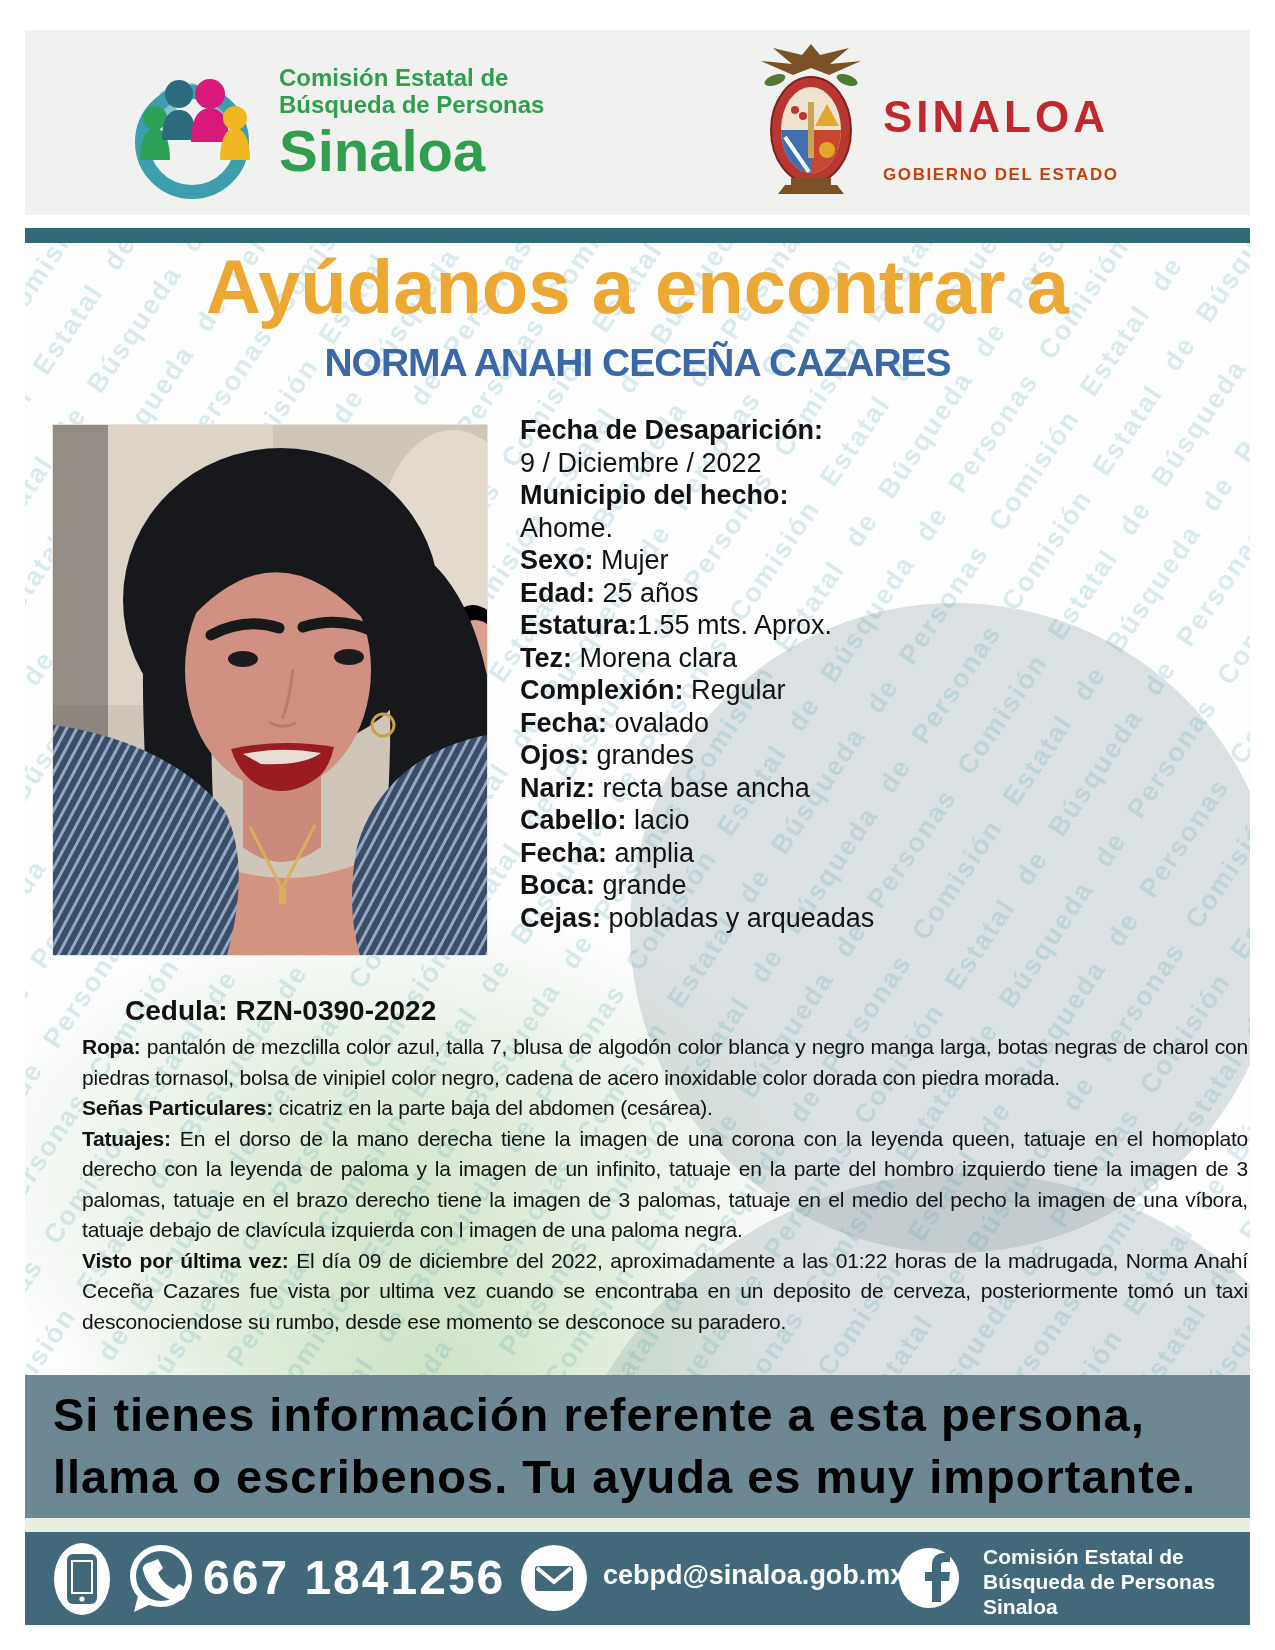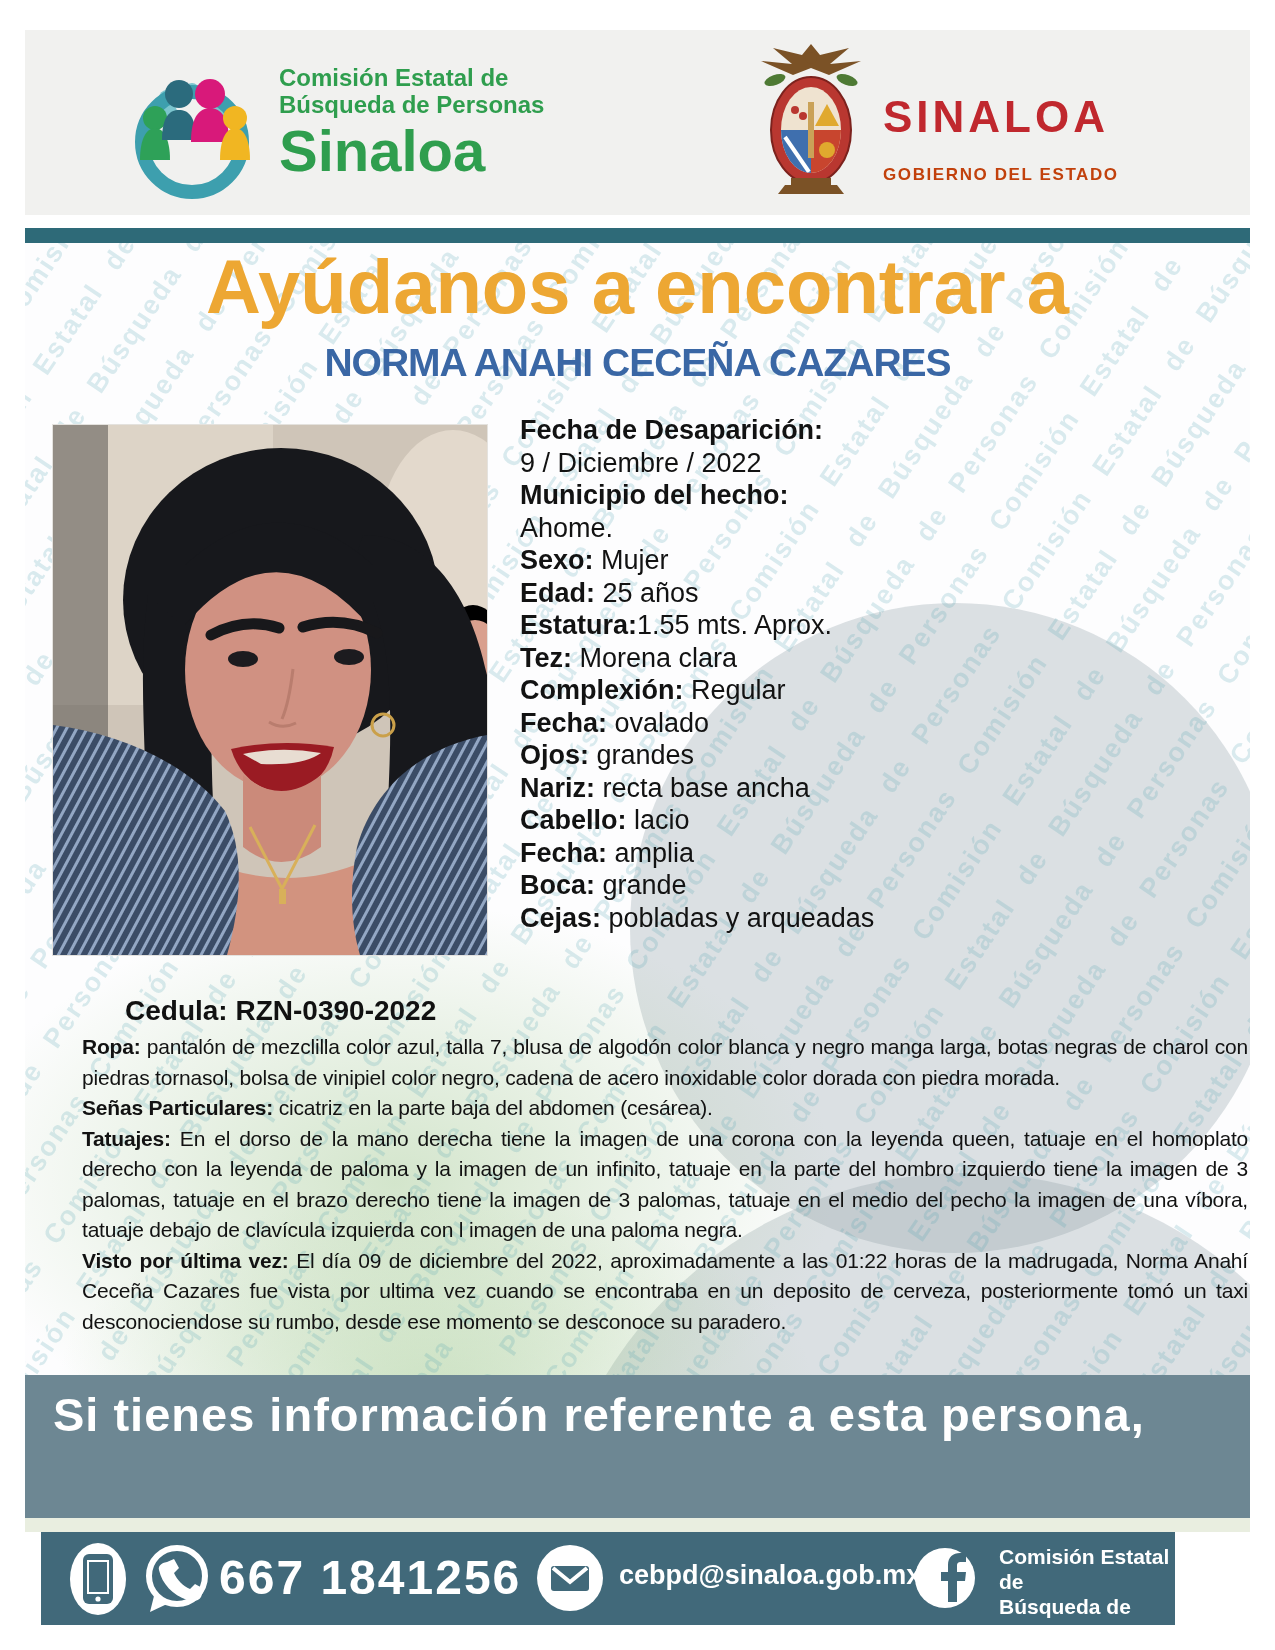--- a/index.html
+++ b/index.html
@@ -39,27 +39,27 @@
   .photo{position:absolute;left:28px;top:182px;width:434px;height:530px;box-shadow:0 0 0 1px #e4e2de;}
   .details{position:absolute;left:495px;top:171px;font-size:27px;line-height:32.5px;color:#121212;}
   .details b{font-weight:bold;}
   .cedula{position:absolute;left:100px;top:752px;font-size:28px;font-weight:bold;color:#111;}
   .paragraphs{position:absolute;left:30px;top:789px;width:1166px;font-size:21px;line-height:30.5px;
       color:#121212;text-align:justify;letter-spacing:-0.2px;margin-left:27px;}
   .paragraphs p{margin:0;}
   .paragraphs b{font-weight:bold;}
   
   .banner{position:absolute;left:25px;top:1375px;width:1225px;height:143px;background:var(--banner-bg,#6d8793);}
-  .banner .bl{position:absolute;left:28px;right:28px;font-size:47px;font-weight:bold;color:#ffffff;
+  .banner .bl{position:absolute;left:28px;right:28px;font-size:47px;font-weight:bold;color:#000000;
       text-align:justify;text-align-last:justify;letter-spacing:1px;white-space:nowrap;display:flex;justify-content:space-between;}
   .bl1{top:12px;}
   .bl2{top:74px;}
   .strip{position:absolute;left:25px;top:1518px;width:1225px;height:14px;background:#e9eee0;}
   
-  .footer{position:absolute;left:41px;top:1532px;width:1134px;height:93px;background:var(--footer-bg,#41697a);color:#fff;}
+  .footer{position:absolute;left:25px;top:1532px;width:1225px;height:93px;background:var(--footer-bg,#41697a);color:#fff;}
   .f-abs{position:absolute;}
   .f-phone{left:178px;top:18px;font-size:48px;font-weight:bold;letter-spacing:2px;}
   .f-email{left:578px;top:28px;font-size:27px;font-weight:bold;}
   .f-org{left:958px;top:12px;font-size:21px;font-weight:bold;line-height:25px;}
 </style>
 </head>
 <body>
 
 <div class="page">
 
@@ -218,20 +218,21 @@
     <div class="paragraphs" id="paragraphs">
         <p><b>Ropa:</b> pantalón de mezclilla color azul, talla 7, blusa de algodón color blanca y negro manga larga, botas negras de charol con piedras tornasol, bolsa de vinipiel color negro, cadena de acero inoxidable color dorada con piedra morada.</p>
         <p><b>Señas Particulares:</b> cicatriz en la parte baja del abdomen (cesárea).</p>
         <p><b>Tatuajes:</b> En el dorso de la mano derecha tiene la imagen de una corona con la leyenda queen, tatuaje en el homoplato derecho con la leyenda de paloma y la imagen de un infinito, tatuaje en la parte del hombro izquierdo tiene la imagen de 3 palomas, tatuaje en el brazo derecho tiene la imagen de 3 palomas, tatuaje en el medio del pecho la imagen de una víbora, tatuaje debajo de clavícula izquierda con l imagen de una paloma negra.</p>
         <p><b>Visto por última vez:</b> El día 09 de diciembre del 2022, aproximadamente a las 01:22 horas de la madrugada, Norma Anahí Ceceña Cazares fue vista por ultima vez cuando se encontraba en un deposito de cerveza, posteriormente tomó un taxi desconociendose su rumbo, desde ese momento se desconoce su paradero.</p>
       </div>
   </div>
 
   <div class="banner">
     <div class="bl bl1">Si tienes información referente a esta persona,</div>
+    <div class="bl bl2">llama o escribenos. Tu ayuda es muy importante.</div>
   </div>
   <div class="strip"></div>
 
   <div class="footer">
     <span class="f-abs" style="left:28px;top:10px;">
       <svg width="58" height="74" viewBox="0 0 58 74">
         <ellipse cx="29" cy="37" rx="28" ry="36" fill="#ffffff"></ellipse>
         <rect x="14" y="12" width="30" height="50" rx="6" fill="#41697a"></rect>
         <rect x="18" y="18" width="22" height="34" fill="#ffffff"></rect>
         <rect x="20" y="20" width="18" height="30" fill="#41697a"></rect>

